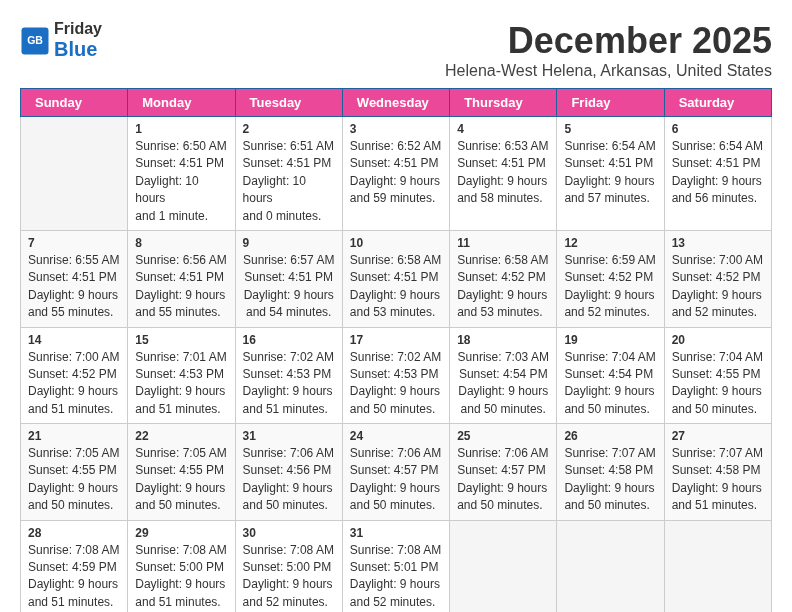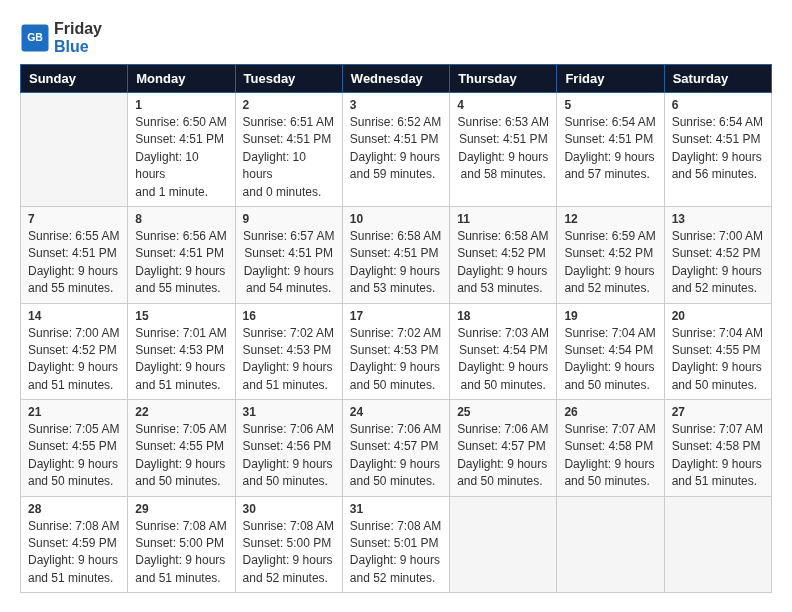--- a/index.html
+++ b/index.html
@@ -37,24 +37,24 @@
       font-size: 16px;
       color: #444;
     }
     .calendar-table {
       width: 100%;
       border-collapse: collapse;
       border: 1px solid #ccc;
       margin-top: 8px;
     }
     .calendar-table th {
-      background-color: #0f172a;
+      background-color: #ec4899;
       color: #fff;
       text-align: left;
-      padding: 6px 8px;
+      padding: 6px 14px;
       font-size: 13px;
       border: 1px solid #2060a0;
     }
     .calendar-table td {
       vertical-align: top;
       padding: 5px 7px;
       border: 1px solid #ccc;
       font-size: 10.5px;
       color: #333;
       width: 107px;
@@ -82,22 +82,26 @@
 <body>
 
 <div class="header-top">
   <div class="logo">
     <svg class="logo-icon" viewBox="0 0 40 40">
       <rect x="2" y="2" width="36" height="36" rx="4" fill="#1a6fc4"></rect>
       <text x="20" y="24" text-anchor="middle" fill="white" font-size="14" font-weight="bold">GB</text>
     </svg>
     <div>
       <div style="font-size:16px;font-weight:bold;color:#333;">Friday</div>
-      <div style="font-size:16px;font-weight:bold;color:#1a6fc4;">Blue</div>
+      <div style="font-size:20px;font-weight:bold;color:#1a6fc4;">Blue</div>
     </div>
+  </div>
+  <div class="title-block">
+    <div class="month-title">December 2025</div>
+    <div class="location-title">Helena-West Helena, Arkansas, United States</div>
   </div>
 </div>
 
 <table class="calendar-table">
   <thead>
     <tr>
     <th>Sunday</th>
         <th>Monday</th>
         <th>Tuesday</th>
         <th>Wednesday</th>
@@ -125,21 +129,21 @@
         </td>
         <td>
           <span class="day-num">3</span>
           <div class="day-info" style="white-space: pre-line;">Sunrise: 6:52 AM
 Sunset: 4:51 PM
 Daylight: 9 hours
 and 59 minutes.</div>
         </td>
         <td>
           <span class="day-num">4</span>
-          <div class="day-info" style="white-space: pre-line; text-align: center;">Sunrise: 6:53 AM
+          <div class="day-info" style="white-space: pre-line;">Sunrise: 6:53 AM
 Sunset: 4:51 PM
 Daylight: 9 hours
 and 58 minutes.</div>
         </td>
         <td>
           <span class="day-num">5</span>
           <div class="day-info" style="white-space: pre-line;">Sunrise: 6:54 AM
 Sunset: 4:51 PM
 Daylight: 9 hours
 and 57 minutes.</div>

